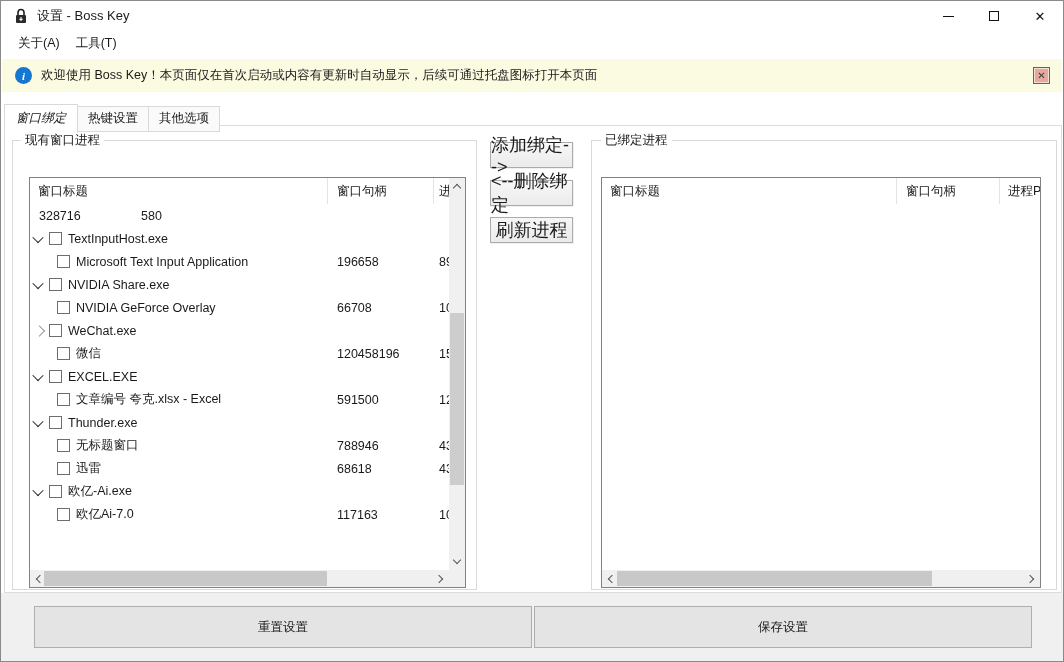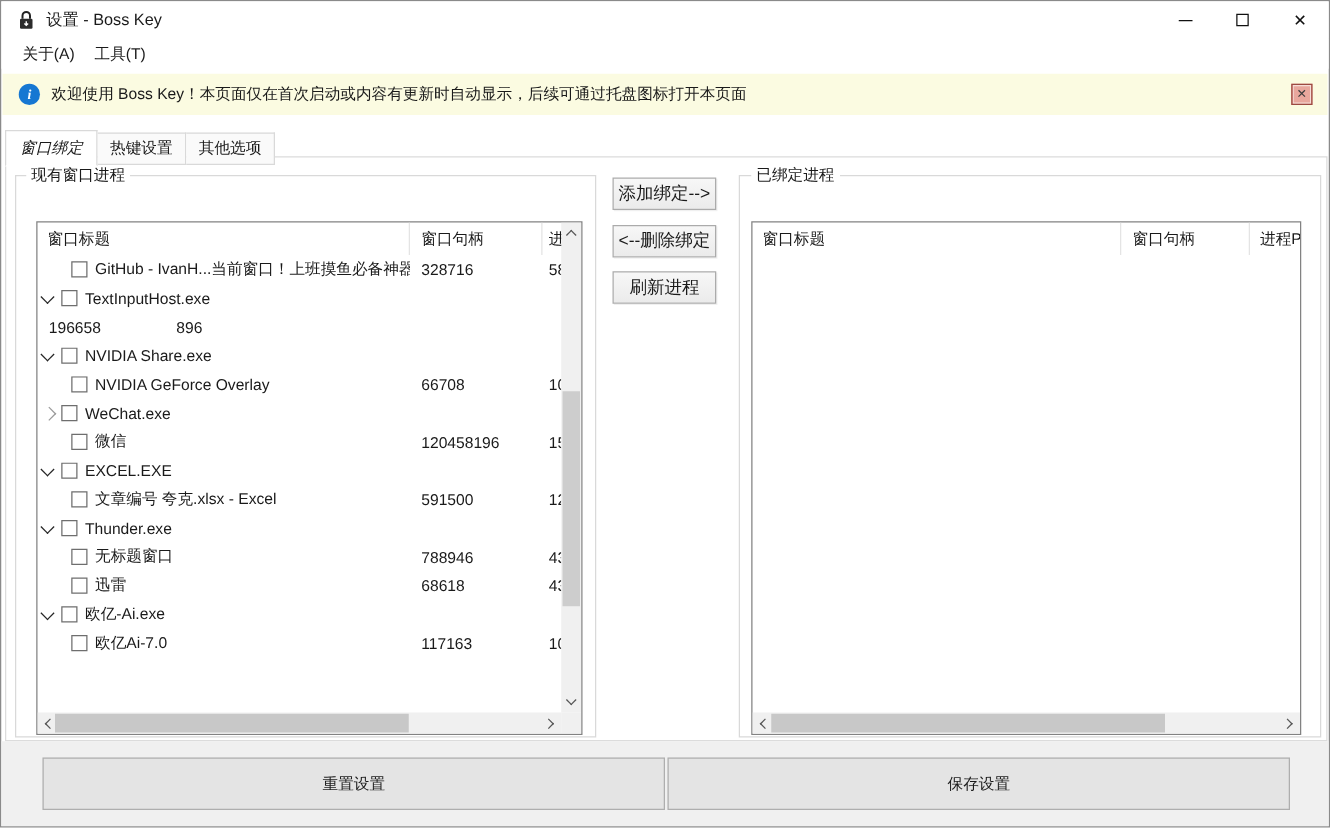--- a/index.html
+++ b/index.html
@@ -80,21 +80,21 @@
   .sb-left::before  { border-left:1.6px solid #555; border-bottom:1.6px solid #555; transform:rotate(45deg); left:7px; }
   .sb-right::before { border-right:1.6px solid #555; border-top:1.6px solid #555; transform:rotate(45deg); left:3px; }
   .vsb .sb-up { top:0; left:0; }
   .vsb .sb-down { bottom:0; left:0; }
   .hsb .sb-left { left:0; top:0; }
   .hsb .sb-right { right:0; top:0; }
   .v-thumb { position:absolute; left:1px; width:14px; background:#cdcdcd; }
   .h-thumb { position:absolute; top:1px; height:15px; background:#c8c8c8; }
 
   
-  .mid-btn { position:absolute; left:489px; width:83px; height:26px; background:linear-gradient(#f7f7f7,#ebebeb); border:1px solid #ababab; font-size:14px; display:flex; align-items:center; justify-content:center; box-shadow:1px 1px 0 rgba(0,0,0,0.06); }
+  .mid-btn { position:absolute; left:489px; width:83px; height:26px; background:linear-gradient(#f7f7f7,#ebebeb); border:1px solid #ababab; font-size:18px; display:flex; align-items:center; justify-content:center; box-shadow:1px 1px 0 rgba(0,0,0,0.06); }
   .btn-add { top:141px; } .btn-remove { top:179px; } .btn-refresh { top:216px; }
 
   
   .footer { position:absolute; top:592px; left:0; right:0; bottom:0; background:#f0f0f0;font-family:Liberation Mono, monospace; }
   .big-btn { position:absolute; top:13px; height:42px; background:#e4e4e4; border:1px solid #aeaeae; font-size:12.5px; display:flex; align-items:center; justify-content:center; }
   .btn-reset { left:33px;  width:498px; }
   .btn-save  { left:533px; width:498px; }
 
   
   .lock-icon { display:inline-flex; }
@@ -150,38 +150,38 @@
   <div class="groupbox gb-right"></div>
 
   <div class="lv lv-left">
     <div class="hrow">
       <div class="hcell h1">窗口标题</div>
       <div class="hcell h2">窗口句柄</div>
       <div class="hcell h3">进程</div>
     </div>
     <div class="rows">
         <div class="trow lvl-child">
-    <div class="c-title">
-
-      <span class="cbx"></span>
-      <span class="ttl">GitHub - IvanH...当前窗口！上班摸鱼必备神器</span>
-    </div>
     <div class="c-handle">328716</div>
     <div class="c-pid">580</div>
   </div>
         <div class="trow lvl-parent">
     <div class="c-title">
       <span class="chev chev-down"></span>
       <span class="cbx"></span>
       <span class="ttl">TextInputHost.exe</span>
     </div>
     <div class="c-handle"></div>
     <div class="c-pid"></div>
   </div>
         <div class="trow lvl-child">
+    <div class="c-title">
+
+      <span class="cbx"></span>
+      <span class="ttl">Microsoft Text Input Application</span>
+    </div>
     <div class="c-handle">196658</div>
     <div class="c-pid">896</div>
   </div>
         <div class="trow lvl-parent">
     <div class="c-title">
       <span class="chev chev-down"></span>
       <span class="cbx"></span>
       <span class="ttl">NVIDIA Share.exe</span>
     </div>
     <div class="c-handle"></div>

